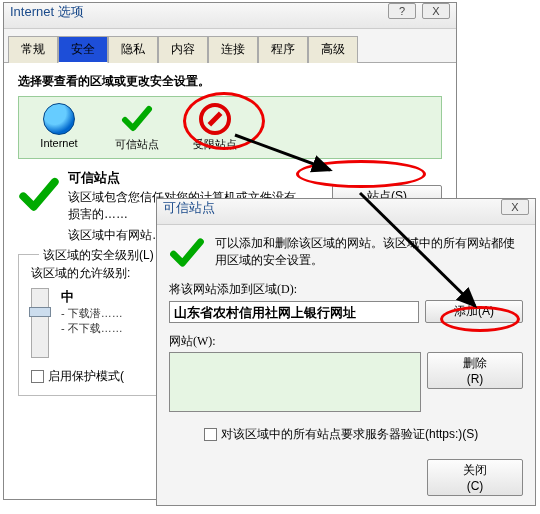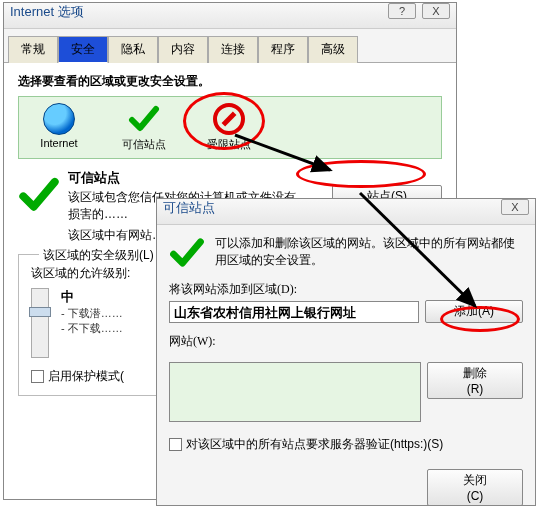--- a/index.html
+++ b/index.html
@@ -62,21 +62,21 @@
   }
   .tab-body {
     padding: 10px 14px;
     background: #fff;
     height: calc(100% - 60px);
   }
   .zone-row {
     border: 1px solid #9c9;
     background: #e6f5e3;
     display: flex;
-    gap: 25px;
+    gap: 18px;
     padding: 6px 10px;
     position: relative;
   }
   .zone-item {
     display: flex; flex-direction: column; align-items: center;
     width: 60px;
     font-size: 11px;
     text-align: center;
     color: #000;
   }
@@ -144,21 +144,21 @@
   .textinput{
     flex:1;
     border:1px solid #888; background:#fff;
     height:22px; padding:2px 4px; font-size:13px; font-weight:bold;
   }
   .listbox{
     width:270px; height:60px;
     border:1px solid #888;
     background:#e6f5e3;
   }
-  .row2{ display:flex; gap:6px; align-items:flex-start; margin-top:12px;}
+  .row2{ display:flex; gap:6px; align-items:flex-start; margin-top:2px;}
   .footer{ display:flex; justify-content:flex-end; margin-top:16px;}
 </style>
 </head>
 <body>
 
 <div id="win1" class="window">
   <div class="titlebar">
     <span class="title-text">Internet 选项</span>
     <div class="winbtns">
       <div class="winbtn">?</div>
@@ -253,21 +253,21 @@
       <div class="textinput">山东省农村信用社网上银行网址</div>
       <button class="btn">添加(A)</button>
     </div>
 
     <div class="field-label">网站(W):</div>
     <div class="row2">
       <div class="listbox"></div>
       <button class="btn">删除(R)</button>
     </div>
 
-    <div class="chk" style="margin-top:14px;">
+    <div class="chk" style="margin-top:14px;margin-left:35px;">
       <div class="chkbox"></div>
       <span>对该区域中的所有站点要求服务器验证(https:)(S)</span>
     </div>
 
     <div class="footer">
       <button class="btn" style="width:96px;">关闭(C)</button>
     </div>
   </div>
 </div>
 

